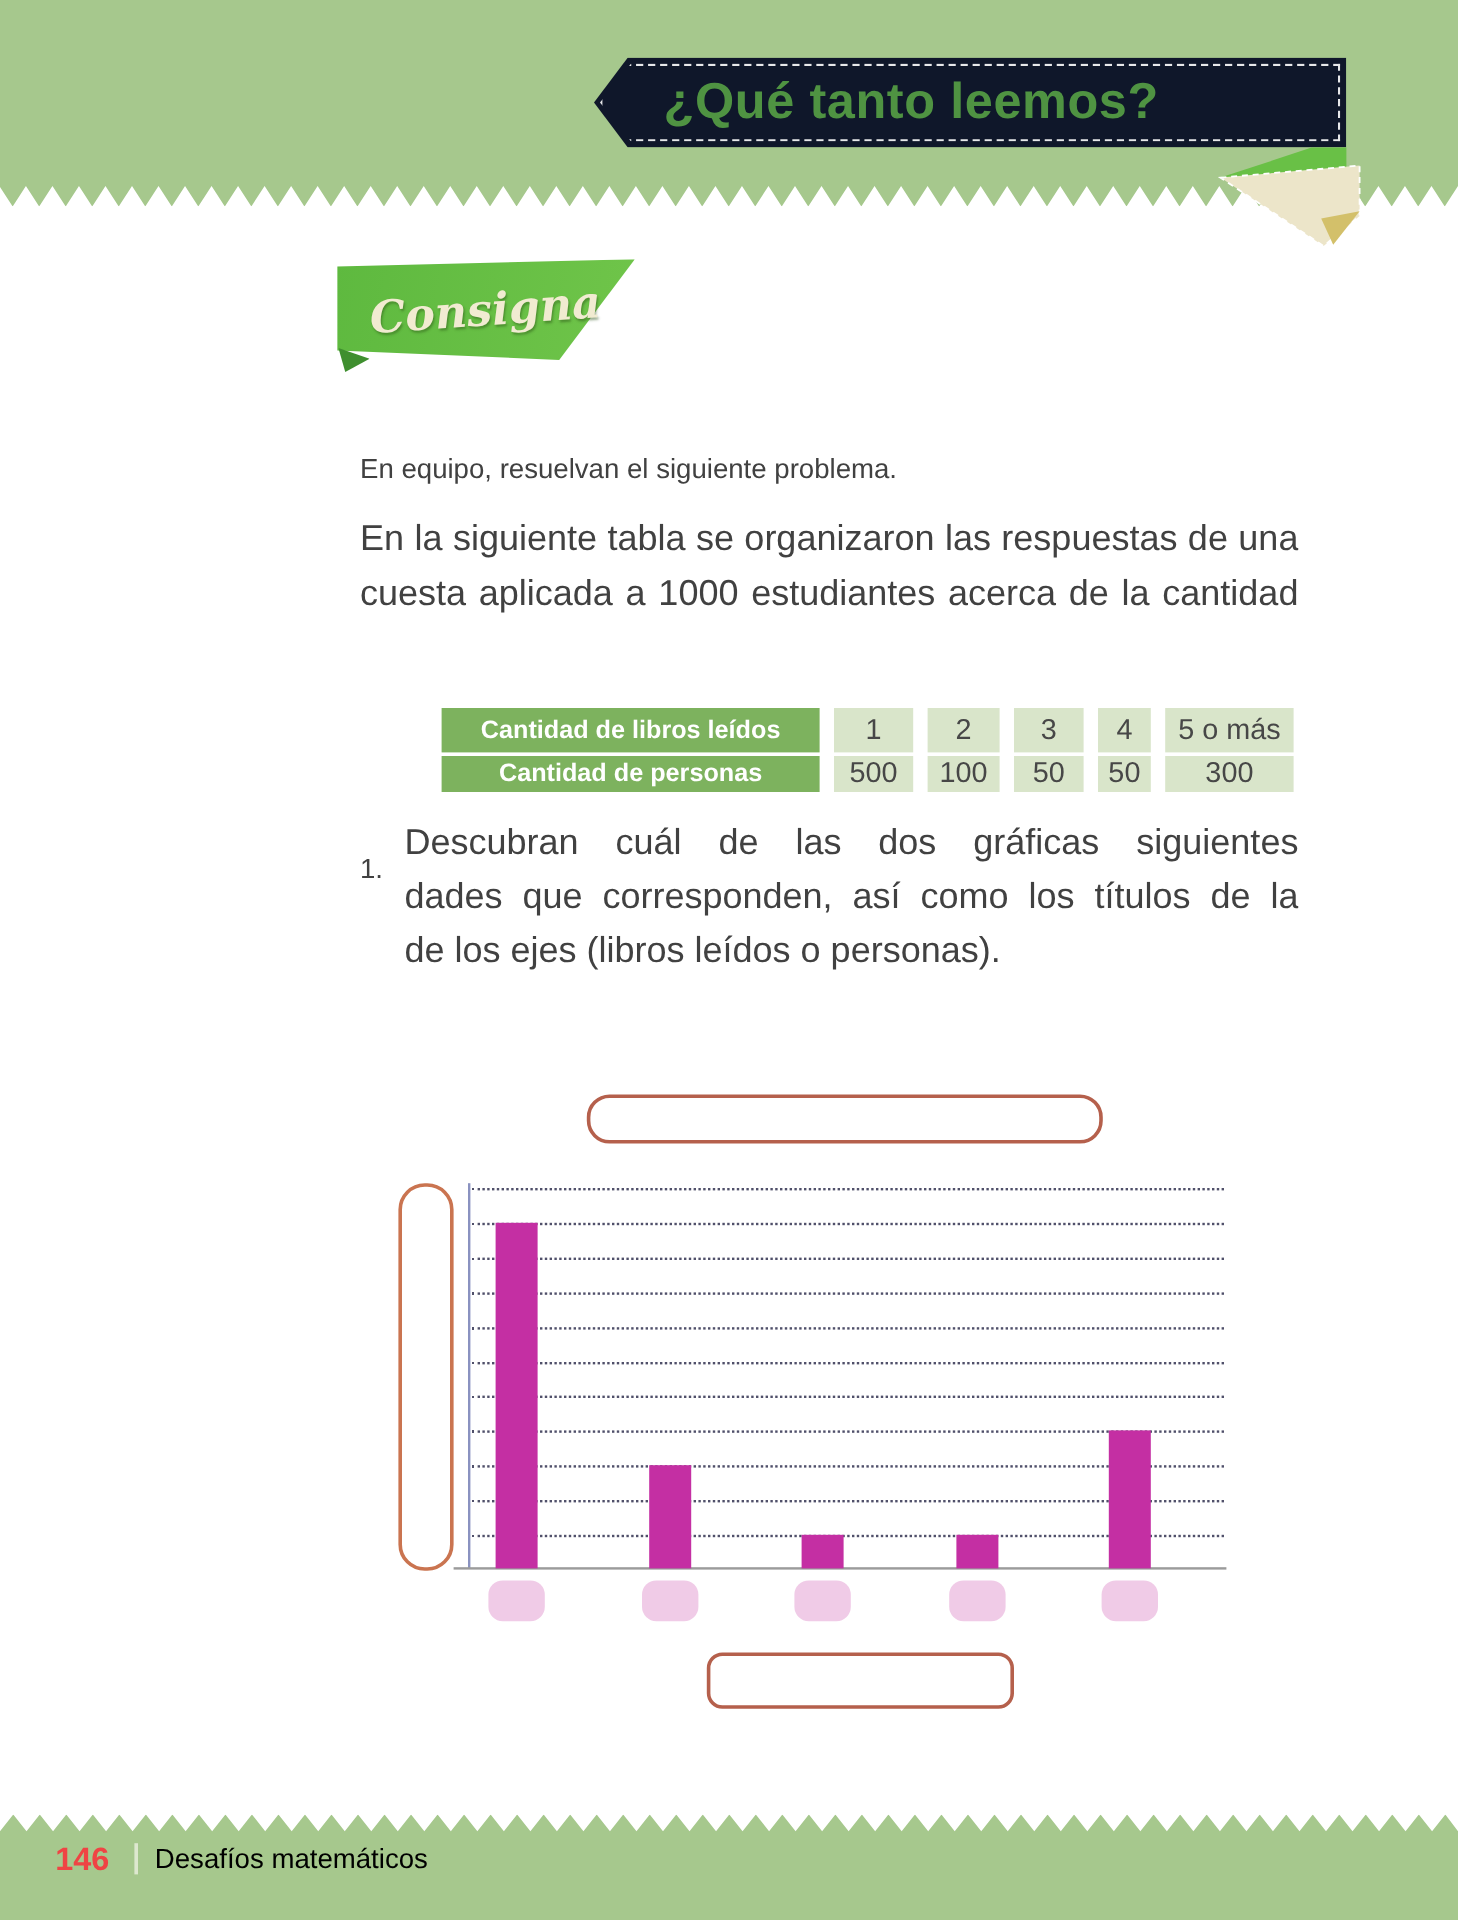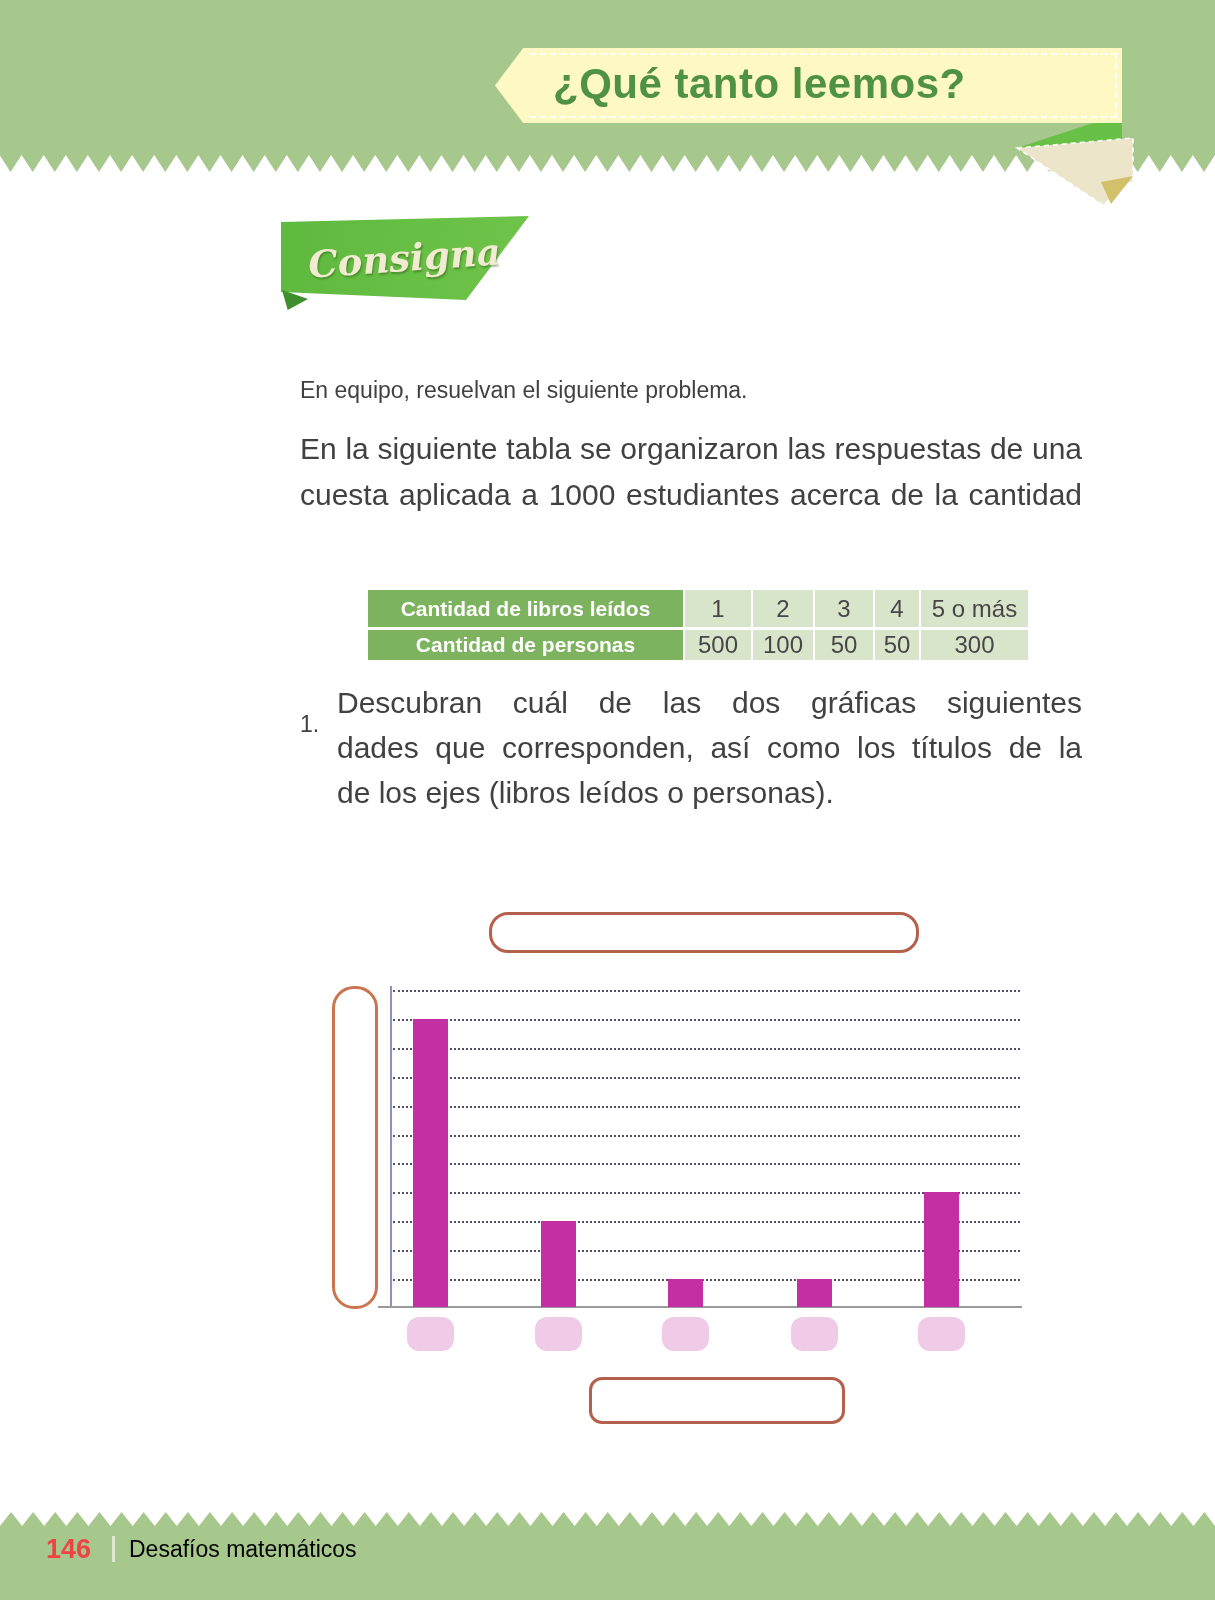--- a/index.html
+++ b/index.html
@@ -8,21 +8,21 @@
     margin:0 auto;overflow:hidden;
     font-family:"Liberation Sans",sans-serif;color:#414141;
   }
   
   .header-band{position:absolute;left:0;top:0;width:1215px;height:172px;background:#a6c88d;}
   .lesson-number{
     position:absolute;left:340px;top:30px;width:120px;text-align:center;
     font-size:80px;font-weight:bold;color:#ffffff;letter-spacing:2px;
   }
   .title-banner{
-    position:absolute;left:495px;top:48px;width:627px;height:75px;background:#fef9c3;
+    position:absolute;left:495px;top:48px;width:627px;height:75px;background:#0f172a;
     clip-path:polygon(0 50%,4.5% 0,100% 0,100% 100%,4.5% 100%);
   }
   .title-banner-inner{
     position:absolute;inset:5px;border:2px dashed rgba(255,255,255,0.9);
     clip-path:polygon(0 50%,4.2% 0,100% 0,100% 100%,4.2% 100%);
   }
   .title-text{
     position:absolute;left:58px;top:12px;font-size:42px;font-weight:bold;color:#4f9342;
     letter-spacing:0.5px;white-space:nowrap;
   }
@@ -45,21 +45,21 @@
   
   .para1{position:absolute;left:300px;top:352px;width:782px;font-size:23px;line-height:30px;}
   .para-block{position:absolute;font-size:30px;}
   .para-line{height:46px;line-height:46px;white-space:nowrap;}
   .para-line.justify{text-align:justify;text-align-last:justify;white-space:normal;height:46px;overflow:hidden;}
   .instr-number{position:absolute;left:300px;top:702px;font-size:23px;line-height:45px;}
   
   .data-table{
     position:absolute;left:368px;top:590px;width:660px;
     display:grid;grid-template-columns:315px 66px 60px 58px 44px 107px;
-    grid-template-rows:37px 30px;gap:3px 2px;background:#ffffff;
+    grid-template-rows:37px 30px;gap:3px 12px;background:#ffffff;
   }
   .th-cell{
     background:#7db25e;color:#ffffff;font-weight:bold;font-size:21px;
     display:flex;align-items:center;justify-content:center;
   }
   .td-cell{
     background:#d9e5ca;color:#474747;font-size:24px;
     display:flex;align-items:center;justify-content:center;
   }
   

